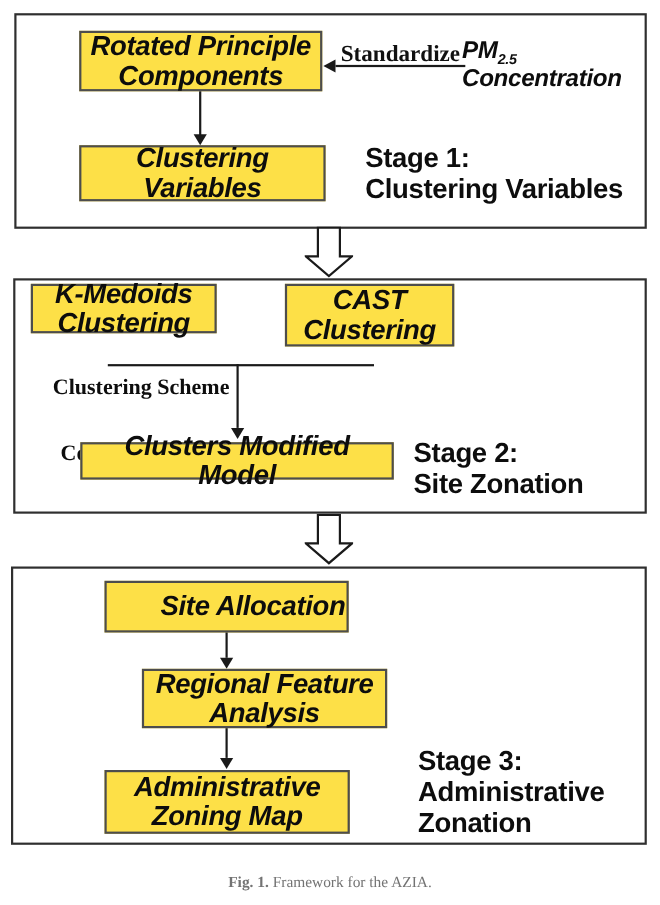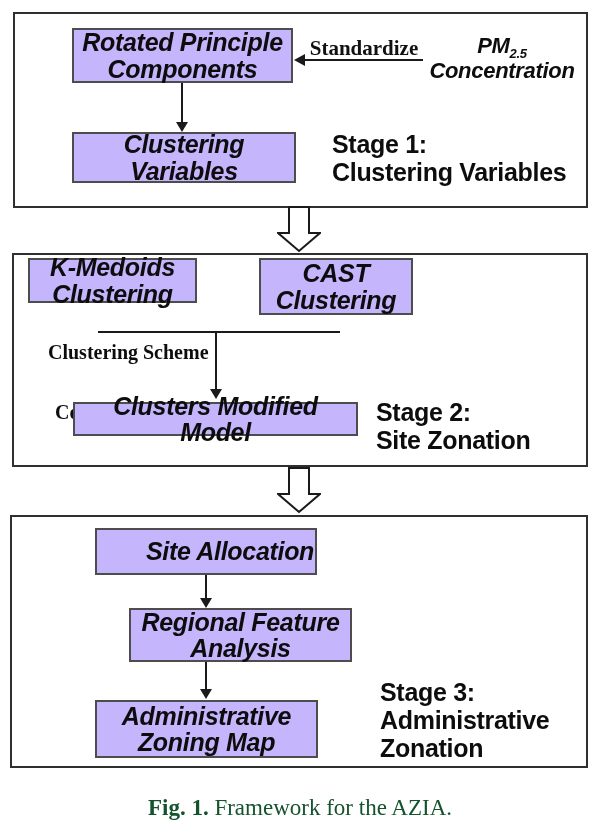--- a/index.html
+++ b/index.html
@@ -4,21 +4,21 @@
 <style>
   html,body{margin:0;padding:0;background:#ffffff;}
   .canvas{
     position:relative;width:600px;height:823px;background:#ffffff;
     font-family:"Liberation Sans",sans-serif;color:#0d0d0d;overflow:hidden;
   }
   .panel{
     position:absolute;border:2px solid #2f2f2f;background:#ffffff;box-sizing:border-box;
   }
   .gbox{
-    position:absolute;border:2px solid #4d4d4d;background:#c4b5fd;box-sizing:border-box;
+    position:absolute;border:2px solid #4d4d4d;background:#fde047;box-sizing:border-box;
     display:flex;align-items:center;justify-content:center;text-align:center;
     font-weight:bold;font-style:italic;font-size:25px;line-height:1.05;
     letter-spacing:-0.3px;white-space:pre-line;
   }
   .stage-label{
     position:absolute;font-weight:bold;font-size:25px;line-height:28px;
     white-space:pre-line;letter-spacing:-0.3px;
   }
   .serif-note{
     position:absolute;font-family:"Liberation Serif",serif;font-weight:bold;color:#111;
@@ -30,35 +30,35 @@
     border-left:6px solid transparent;border-right:6px solid transparent;
     border-top:10px solid #1a1a1a;
   }
   .head-left{
     position:absolute;width:0;height:0;
     border-top:6px solid transparent;border-bottom:6px solid transparent;
     border-right:11px solid #1a1a1a;
   }
   .block-arrow{position:absolute;}
   .pm-note{
-    position:absolute;left:420px;top:33px;width:164px;text-align:center;
+    position:absolute;left:420px;top:33px;width:164px;text-align:left;
     font-weight:bold;font-style:italic;font-size:22px;line-height:25px;letter-spacing:-0.3px;
   }
   .pm-note sub{font-size:13px;line-height:0;}
   .csc{
     position:absolute;left:48px;top:341px;
     font-family:"Liberation Serif",serif;font-weight:bold;font-size:20px;line-height:23px;
   }
   .csc .l2{padding-left:7px;margin-top:37px;}
   .standardize{
     left:300px;top:36px;width:128px;text-align:center;font-size:21px;
   }
   .caption{
     position:absolute;left:0;top:795px;width:600px;text-align:center;
-    font-family:"Liberation Serif",serif;font-size:23px;color:#14532d;
+    font-family:"Liberation Serif",serif;font-size:14px;color:#737373;
   }
   .caption .cap-label{font-weight:bold;}
 </style>
 </head>
 <body>
 
 <div class="canvas">
 
   <div class="panel" style="left:13px;top:12px;width:575px;height:196px;"></div>
   <div class="panel" style="left:12px;top:253px;width:576px;height:214px;"></div>

